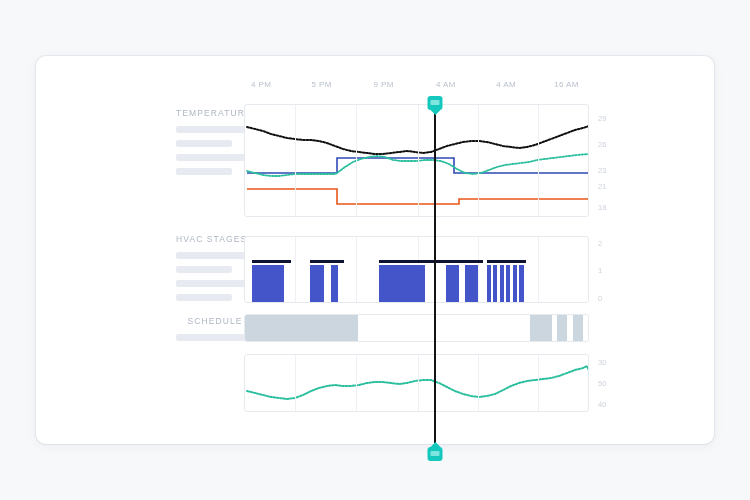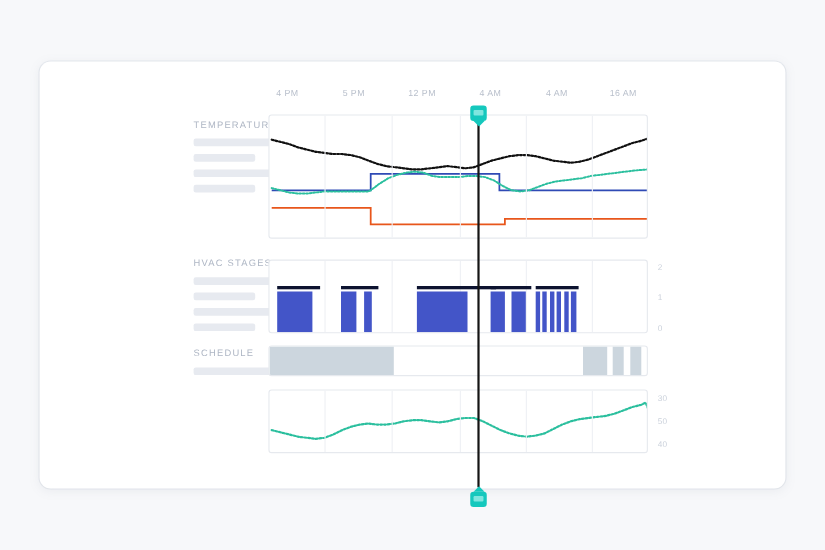--- a/index.html
+++ b/index.html
@@ -84,21 +84,21 @@
 </style>
 </head>
 <body>
 
 <div class="stage">
   <div class="card">
 
     <div class="timeaxis" style="left:208px;top:24px;width:345px;">
       <span style="left:5%">4 PM</span>
       <span style="left:22.5%">5 PM</span>
-      <span style="left:40.5%">12 PM</span>
+      <span style="left:40.5%">9 PM</span>
       <span style="left:58.5%">4 AM</span>
       <span style="left:76%">4 AM</span>
       <span style="left:93.5%">16 AM</span>
     </div>
 
     <div class="secgroup" style="top:52px;">
       <div class="sectitle">TEMPERATURE °C</div>
       <div class="skel" style="width:78px"></div>
       <div class="skel" style="width:56px"></div>
       <div class="skel" style="width:78px"></div>
@@ -121,20 +121,27 @@
           <polyline fill="none" stroke="#2bbf9e" stroke-width="1.8" stroke-dasharray="1.6 1.6" stroke-linecap="round" points="2,66 10,68 18,70 26,71 34,71 42,70 50,69 58,69 66,69 74,69 82,69 90,69
                     92,68 100,62 108,57 116,54 124,52 132,51 140,52 148,55 156,56 164,56 172,56
                     180,55 188,55 196,56 204,59 212,64 220,68 228,69 236,68 244,65 252,62 260,60
                     268,59 276,58 284,57 292,55 300,54 308,53 316,52 324,51 332,50 344,49"></polyline>
 
           <polyline fill="none" stroke="#111111" stroke-width="2" stroke-dasharray="1.7 1.7" stroke-linecap="round" points="2,22 10,24 18,26 26,29 34,31 42,33 50,34 58,35 66,35 74,36 82,38 90,41
                     98,44 106,46 114,47 122,48 130,49 138,49 146,48 154,47 162,46 170,47 178,48
                     186,47 194,44 202,41 210,39 218,37 226,36 234,36 242,37 250,39 258,41 266,42
                     274,43 282,42 290,40 298,37 306,34 314,31 322,28 330,25 338,23 344,21"></polyline>
         </svg>
+      </div>
+      <div class="ylabels">
+        <span style="top:12%">29</span>
+        <span style="top:35%">26</span>
+        <span style="top:58%">23</span>
+        <span style="top:73%">21</span>
+        <span style="top:91%">18</span>
       </div>
     </div>
 
     <div class="secgroup" style="top:178px;">
       <div class="sectitle">HVAC STAGES</div>
       <div class="skel" style="width:78px"></div>
       <div class="skel" style="width:56px"></div>
       <div class="skel" style="width:78px"></div>
       <div class="skel" style="width:56px"></div>
     </div>
@@ -166,21 +173,21 @@
         <div class="hvaccap" style="left:58.5%;width:11%;top:36%"></div>
         <div class="hvaccap" style="left:70.5%;width:11.5%;top:36%"></div>
       </div>
       <div class="ylabels">
         <span style="top:10%">2</span>
         <span style="top:50%">1</span>
         <span style="top:92%">0</span>
       </div>
     </div>
 
-    <div class="secgroup" style="top:260px;">
+    <div class="secgroup" style="top:260px;text-align:center;">
       <div class="sectitle">SCHEDULE</div>
       <div class="skel" style="width:78px"></div>
     </div>
 
     <div class="panel" style="left:208px;top:258px;width:345px;height:28px;">
       <div class="plot">
         <div class="schedblock" style="left:0%;width:33%"></div>
         <div class="schedblock" style="left:83%;width:6.5%"></div>
         <div class="schedblock" style="left:91%;width:3%"></div>
         <div class="schedblock" style="left:95.5%;width:3%"></div>

